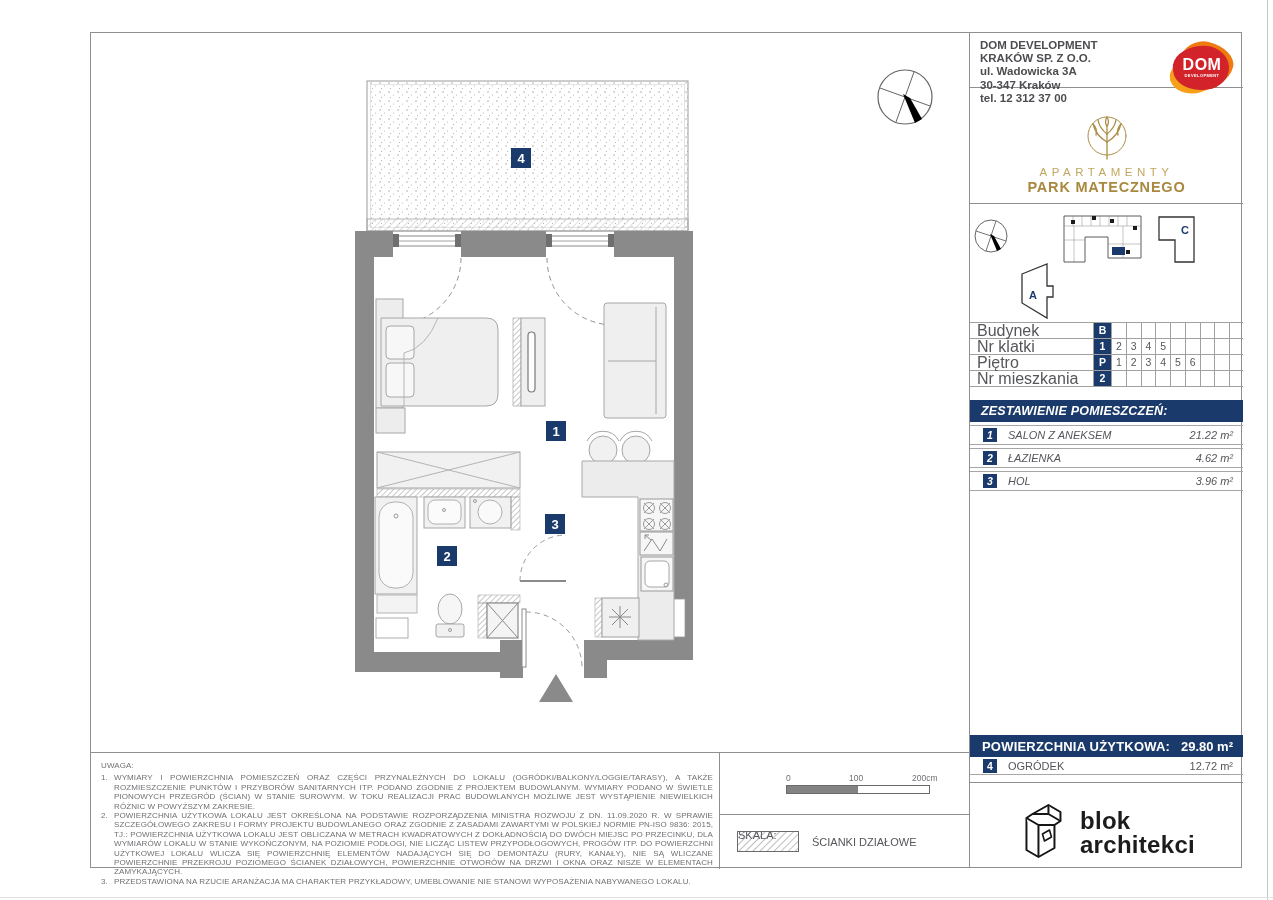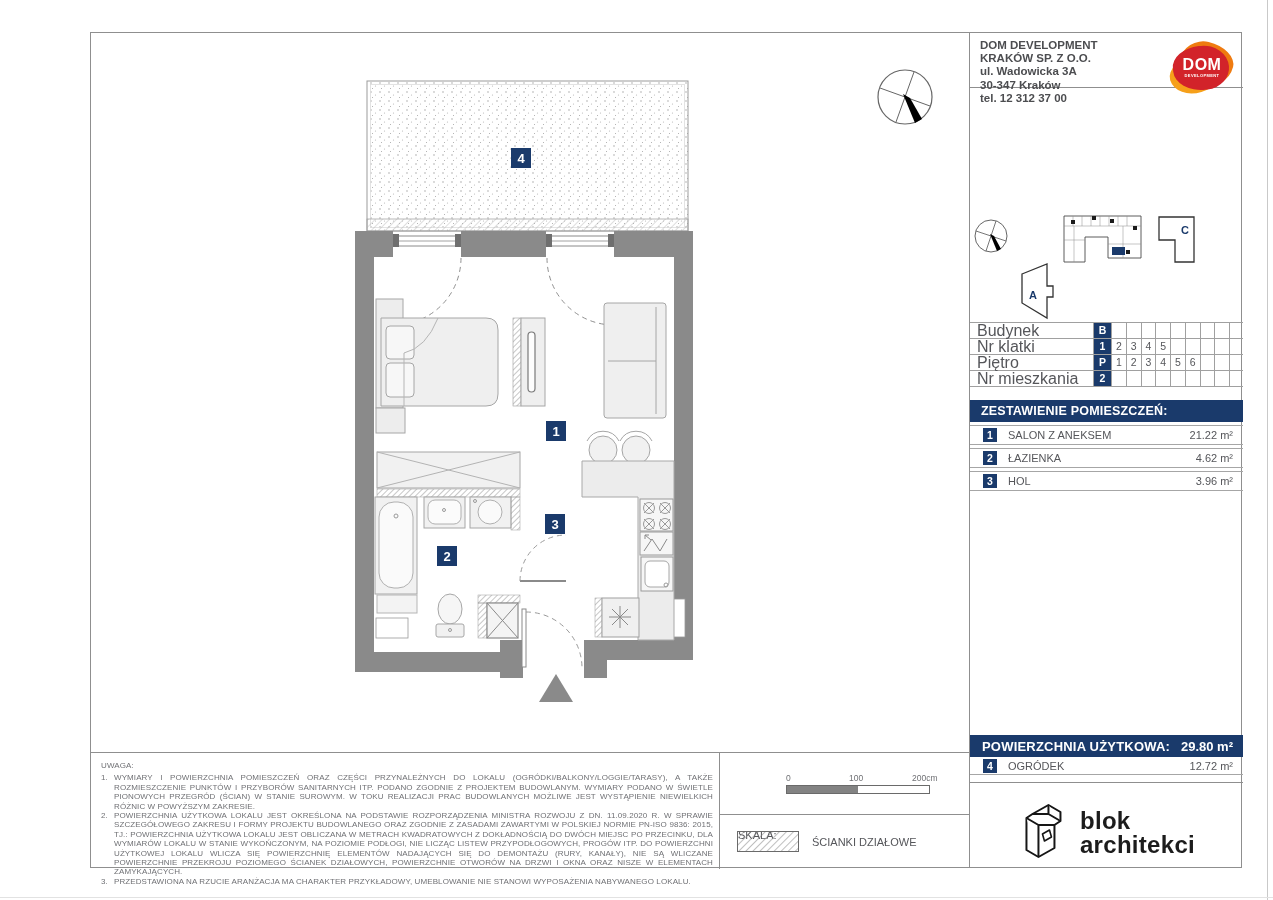--- a/index.html
+++ b/index.html
@@ -50,21 +50,21 @@
 
   .sec-siteplan{position:absolute;left:0;top:172px;width:100%;height:118px;}
 
   .ut{position:absolute;left:0;top:290px;width:100%;border-top:1px solid #a0a0a0;box-sizing:border-box;}
   .ut-row{display:grid;grid-template-columns:123px 18px repeat(9,14.77px);height:16px;border-bottom:1px solid #a0a0a0;box-sizing:border-box;}
   .ut-label{font-size:16px;color:#55565a;padding-left:7px;line-height:15px;}
   .ut-sel{background:#1a3a6b;color:#fff;font-weight:bold;font-size:10.5px;text-align:center;line-height:15px;border-left:1px solid #a0a0a0;box-sizing:border-box;}
   .ut-cell{font-size:10.5px;color:#55565a;text-align:center;line-height:15px;border-left:1px solid #a0a0a0;box-sizing:border-box;}
   .ut-cell:last-child{border-right:0;}
 
-  .rooms{position:absolute;left:0;top:368px;width:100%;}
+  .rooms{position:absolute;left:0;top:368px;width:100%;font-style:italic;}
   .rooms-header{height:22px;background:#1a3a6b;color:#fff;font-weight:bold;font-size:12.5px;line-height:22px;padding-left:11px;letter-spacing:.2px;}
   .room-row{height:20px;border-bottom:1px solid #a6a6a6;border-top:1px solid #a6a6a6;margin-top:3px;display:flex;align-items:center;box-sizing:border-box;}
   .room-row:first-of-type{margin-top:0;border-top:0;}
   .badge{width:14px;height:14px;background:#1a3a6b;color:#fff;font-size:10.5px;font-weight:bold;text-align:center;line-height:14px;margin-left:13px;flex:none;}
   .room-name{margin-left:11px;font-size:11px;color:#55565a;}
   .room-area{margin-left:auto;margin-right:10px;font-size:11px;color:#55565a;}
 
   .summary-bar{position:absolute;left:0;top:703px;width:100%;height:22px;background:#1a3a6b;display:flex;align-items:center;}
   .sum-label{color:#fff;font-weight:bold;font-size:13px;padding-left:12px;letter-spacing:.2px;}
   .sum-value{color:#fff;font-weight:bold;font-size:13px;margin-left:auto;padding-right:10px;}
@@ -327,20 +327,39 @@
       </div>
       <div class="dom-logo">
         <span class="blob b1"></span>
         <span class="blob b2"></span>
         <span class="blob b3"></span>
         <span class="dom-word">DOM</span>
         <span class="dom-sub">DEVELOPMENT</span>
       </div>
     </div>
 
+    <div class="sec-brand">
+      <div class="tree-wrap">
+        <svg width="50" height="50" viewBox="0 0 50 50">
+          <g stroke="#ab8e45" fill="none" stroke-width="1.3" stroke-linecap="round">
+            <circle cx="25" cy="22" r="19" stroke-width="1"></circle>
+            <path d="M 25 45 L 25 14"></path>
+            <path d="M 25 28 C 18 24 13 18 11 10"></path>
+            <path d="M 25 28 C 32 24 37 18 39 10"></path>
+            <path d="M 25 20 C 20 16 17 12 16 6"></path>
+            <path d="M 25 20 C 30 16 33 12 34 6"></path>
+            <path d="M 25 13 C 23 9 23 6 25 3 C 27 6 27 9 25 13"></path>
+            <path d="M 11 10 C 14 13 15 17 14 21"></path>
+            <path d="M 39 10 C 36 13 35 17 36 21"></path>
+          </g>
+        </svg>
+      </div>
+      <div class="brand-top">APARTAMENTY</div>
+      <div class="brand-bottom">PARK MATECZNEGO</div>
+    </div>
 
     <div class="sec-siteplan">
       <svg width="274" height="118" viewBox="969 204 274 118">
         <g>
           <circle cx="990" cy="236" r="16" fill="#ffffff" stroke="#666666"></circle>
           <line x1="975" y1="231" x2="1005" y2="241" stroke="#666666" stroke-width="0.9"></line>
           <line x1="995" y1="221" x2="985" y2="251" stroke="#666666" stroke-width="0.9"></line>
           <polygon points="989,234 993,236 1000,249 996,251" fill="#000000"></polygon>
         </g>
         <g fill="#ffffff" stroke="#4a4a4a" stroke-width="0.9">

